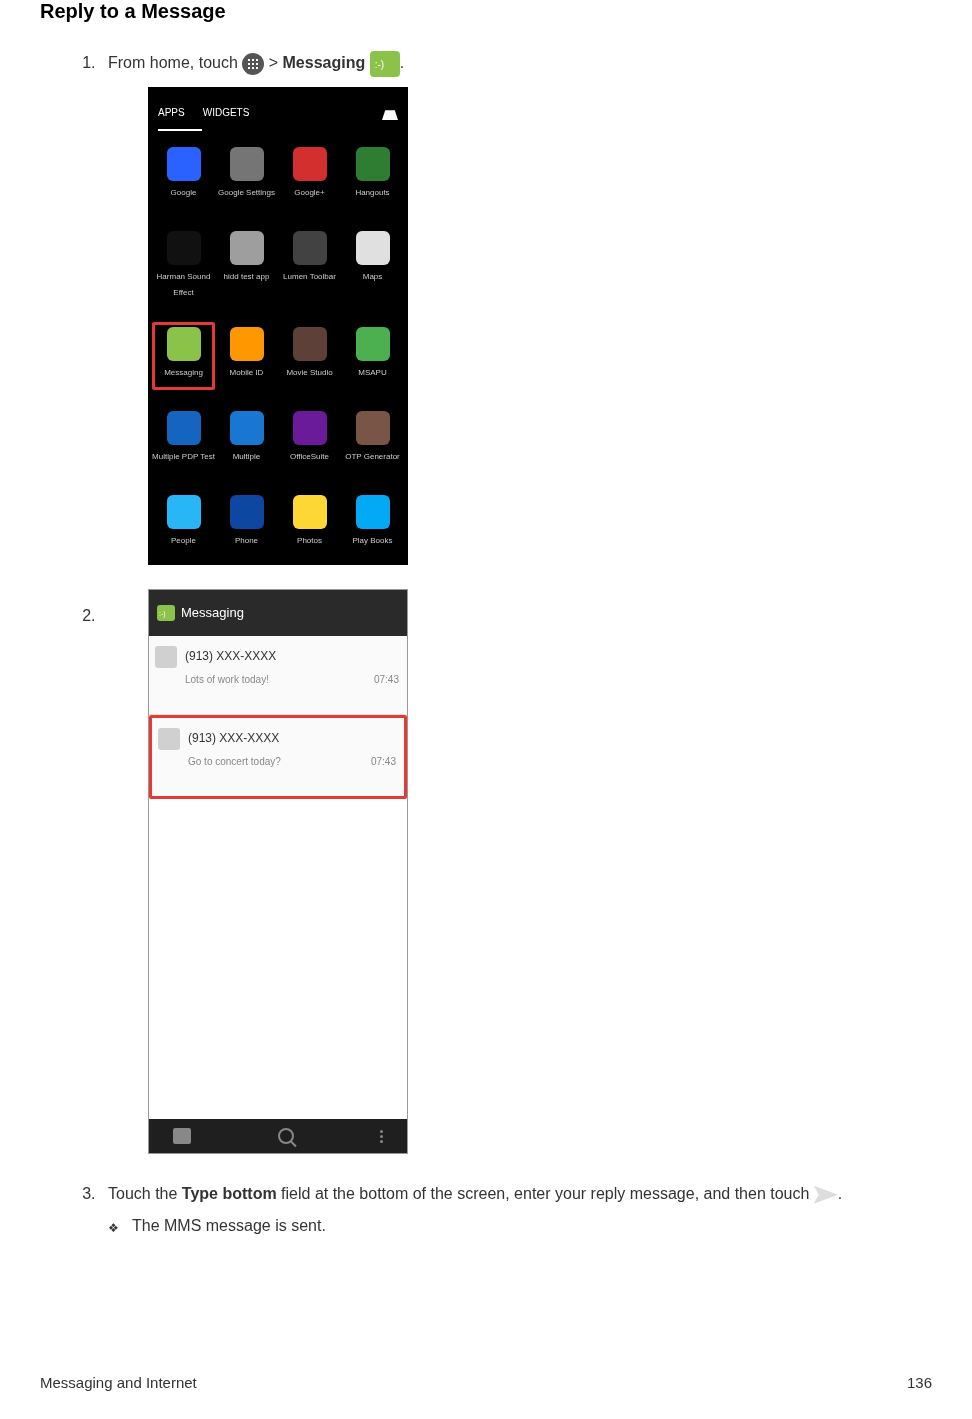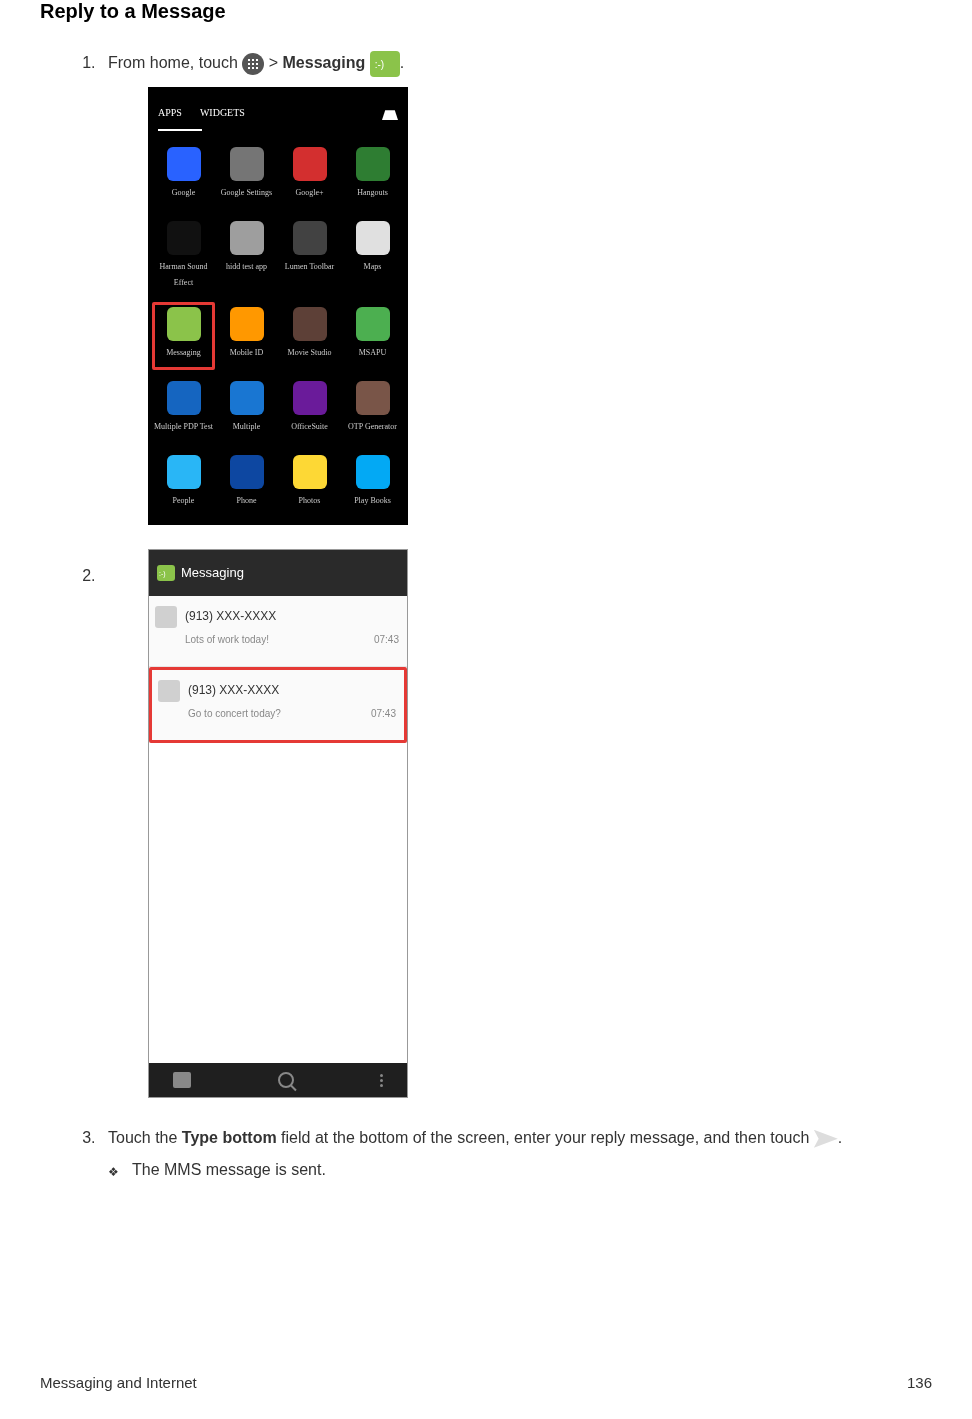--- a/index.html
+++ b/index.html
@@ -62,21 +62,20 @@
       height: 18px;
       border-radius: 0;
       clip-path: polygon(0 0, 100% 50%, 0 100%, 20% 50%);
     }
     
     .screenshot1 {
       width: 260px;
       background: #000;
       margin: 8px 0 24px 40px;
       padding-bottom: 12px;
-      font-family: Liberation Serif, serif;
     }
     .ss1-top {
       height: 10px;
       background: #000;
     }
     .ss1-tabs {
       display: flex;
       align-items: center;
       padding: 6px 10px;
       font-size: 10px;
@@ -96,21 +95,21 @@
     .tab-underline {
       height: 2px;
       background: #fff;
       width: 44px;
       margin-left: 10px;
       margin-bottom: 6px;
     }
     .app-grid-container {
       display: grid;
       grid-template-columns: repeat(4, 1fr);
-      gap: 16px 0;
+      gap: 26px 0;
       padding: 10px 4px 0;
     }
     .app-cell {
       display: flex;
       flex-direction: column;
       align-items: center;
       font-size: 8px;
       color: #ccc;
       text-align: center;
       min-height: 58px;
@@ -146,21 +145,21 @@
     .ss2-msg-icon {
       width: 18px; height: 16px;
       background: #8bc34a;
       border-radius: 3px;
       position: relative;
     }
     .ss2-msg-icon::before{
       content:':-)'; font-size:7px;color:#fff;position:absolute;left:2px;top:2px;
     }
     .conv-row {
-      padding: 8px 8px 16px 36px;
+      padding: 8px 8px 24px 36px;
       border-bottom: 1px solid #e6e6e6;
       position: relative;
       background:#fafafa;
     }
     .conv-row.highlighted {
       border: 3px solid #e53935;
       border-radius: 2px;
     }
     .avatar {
       position: absolute;

